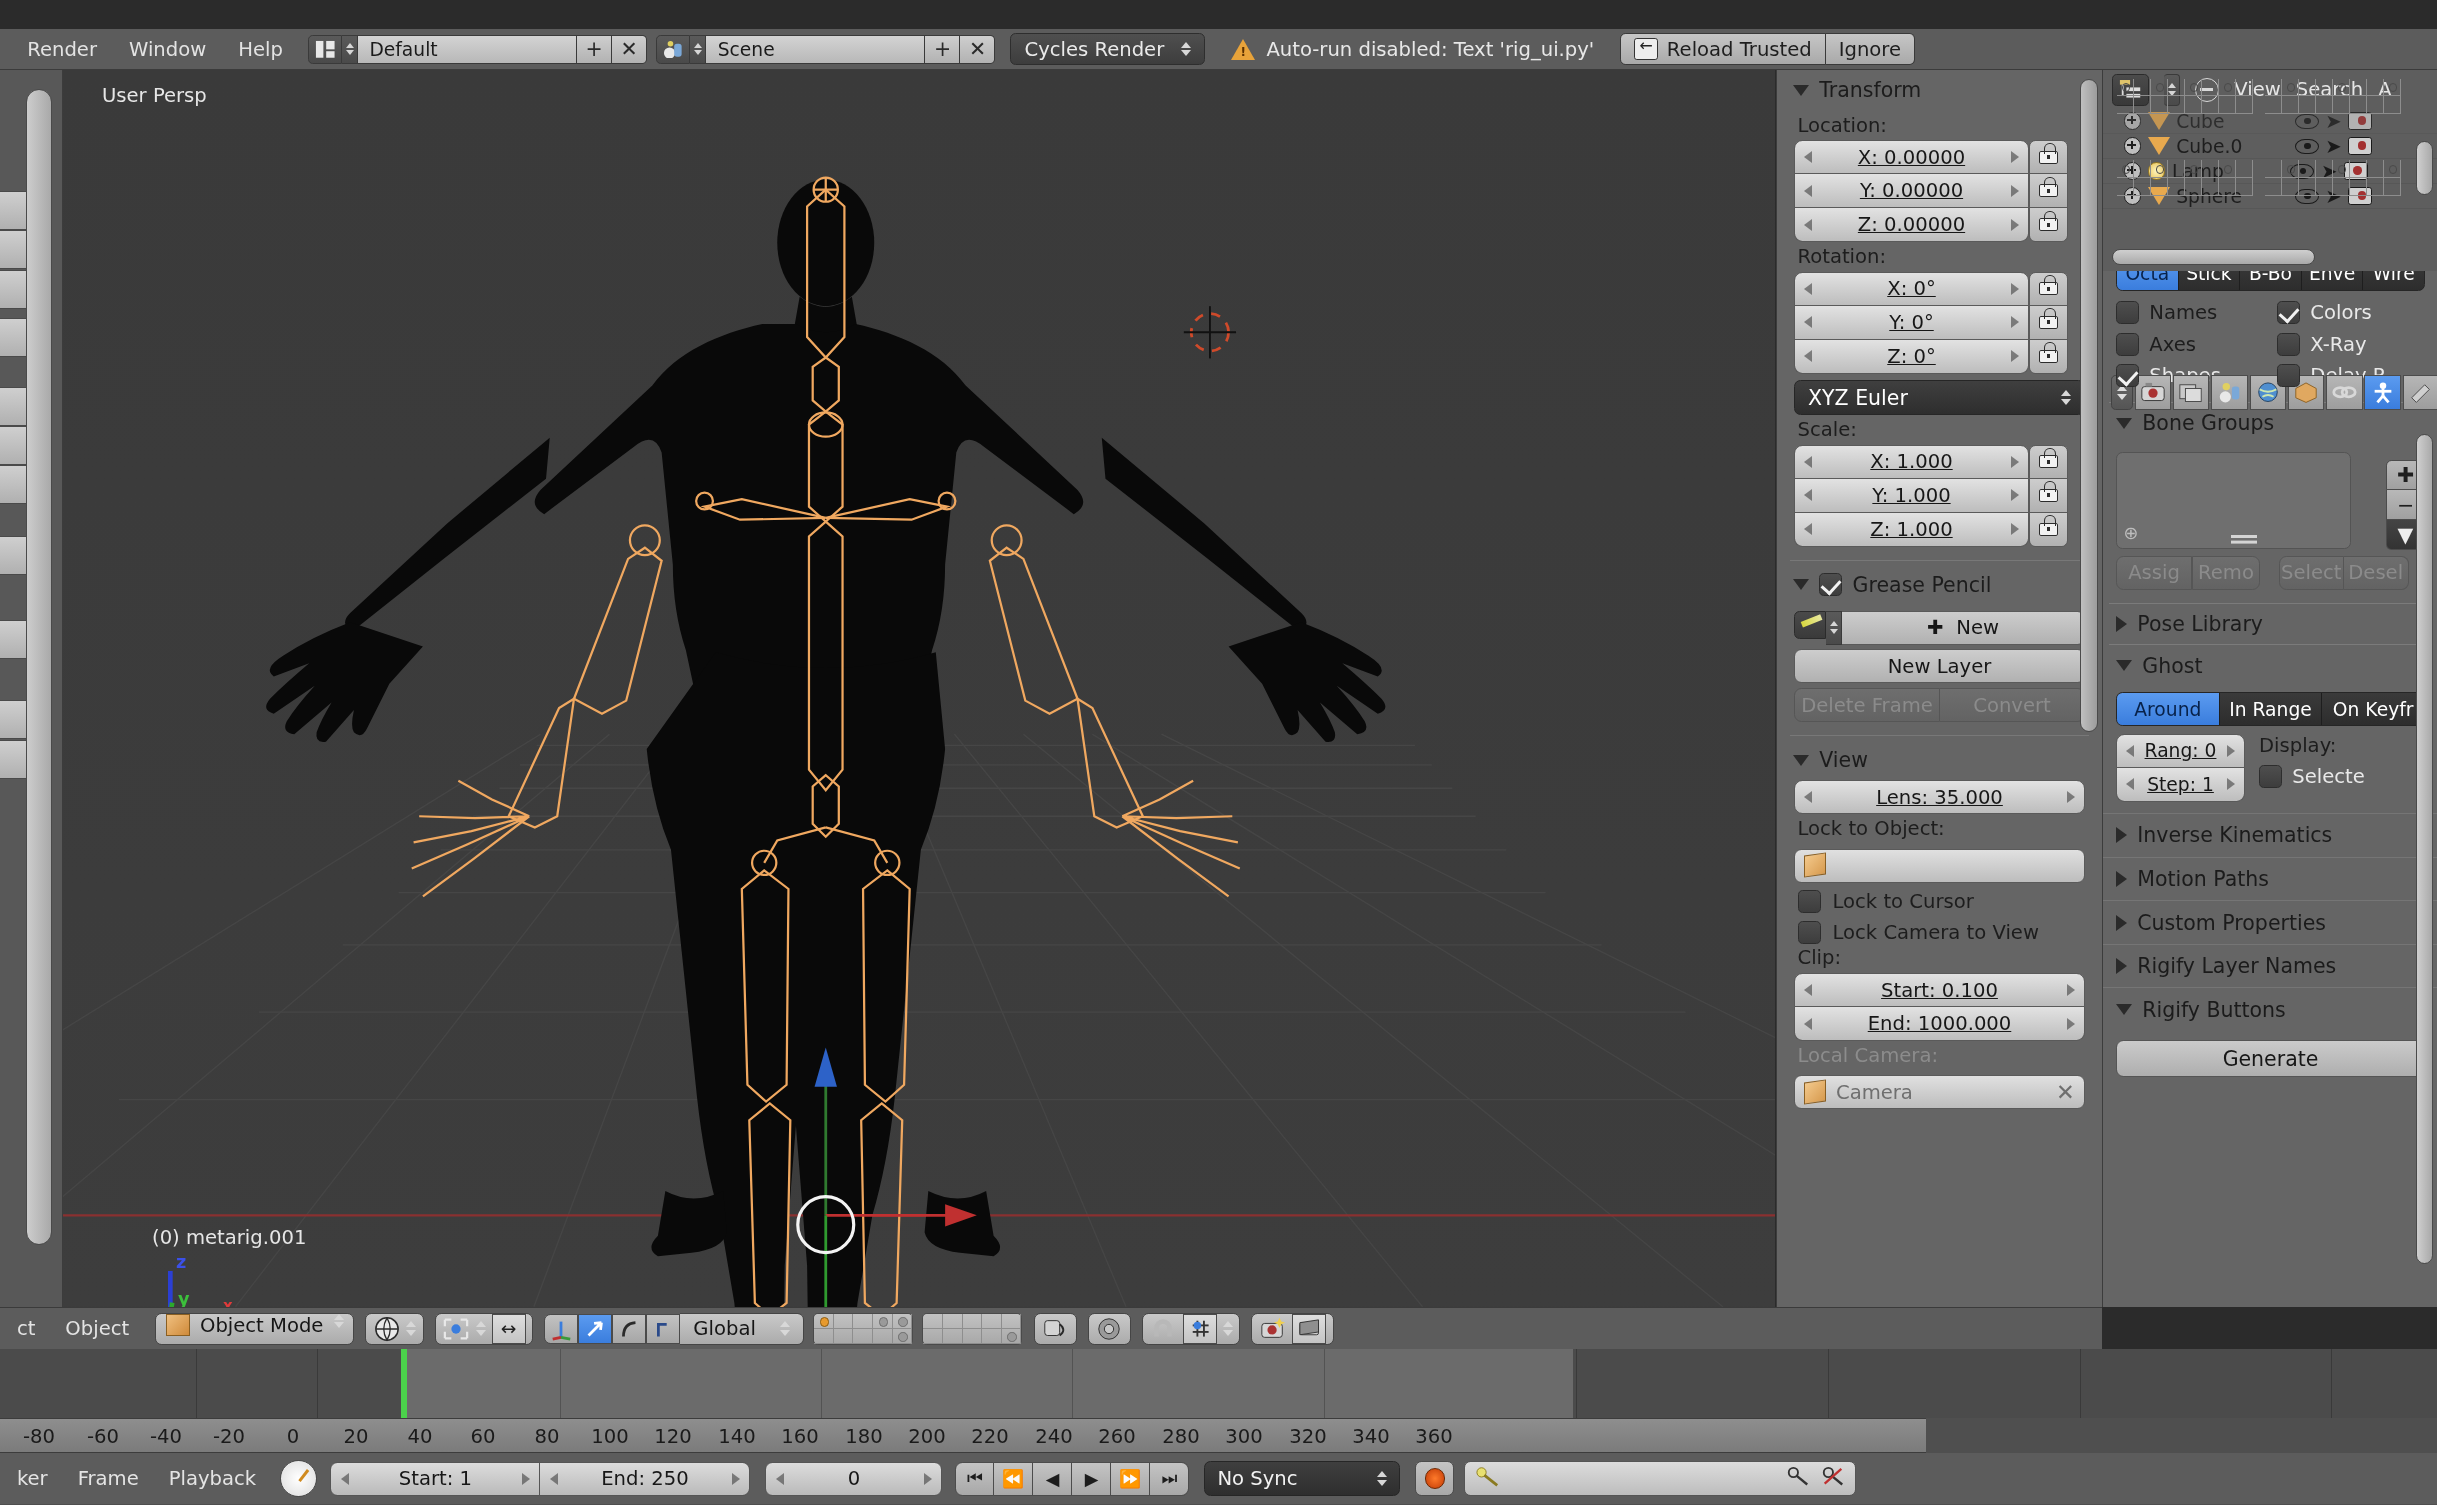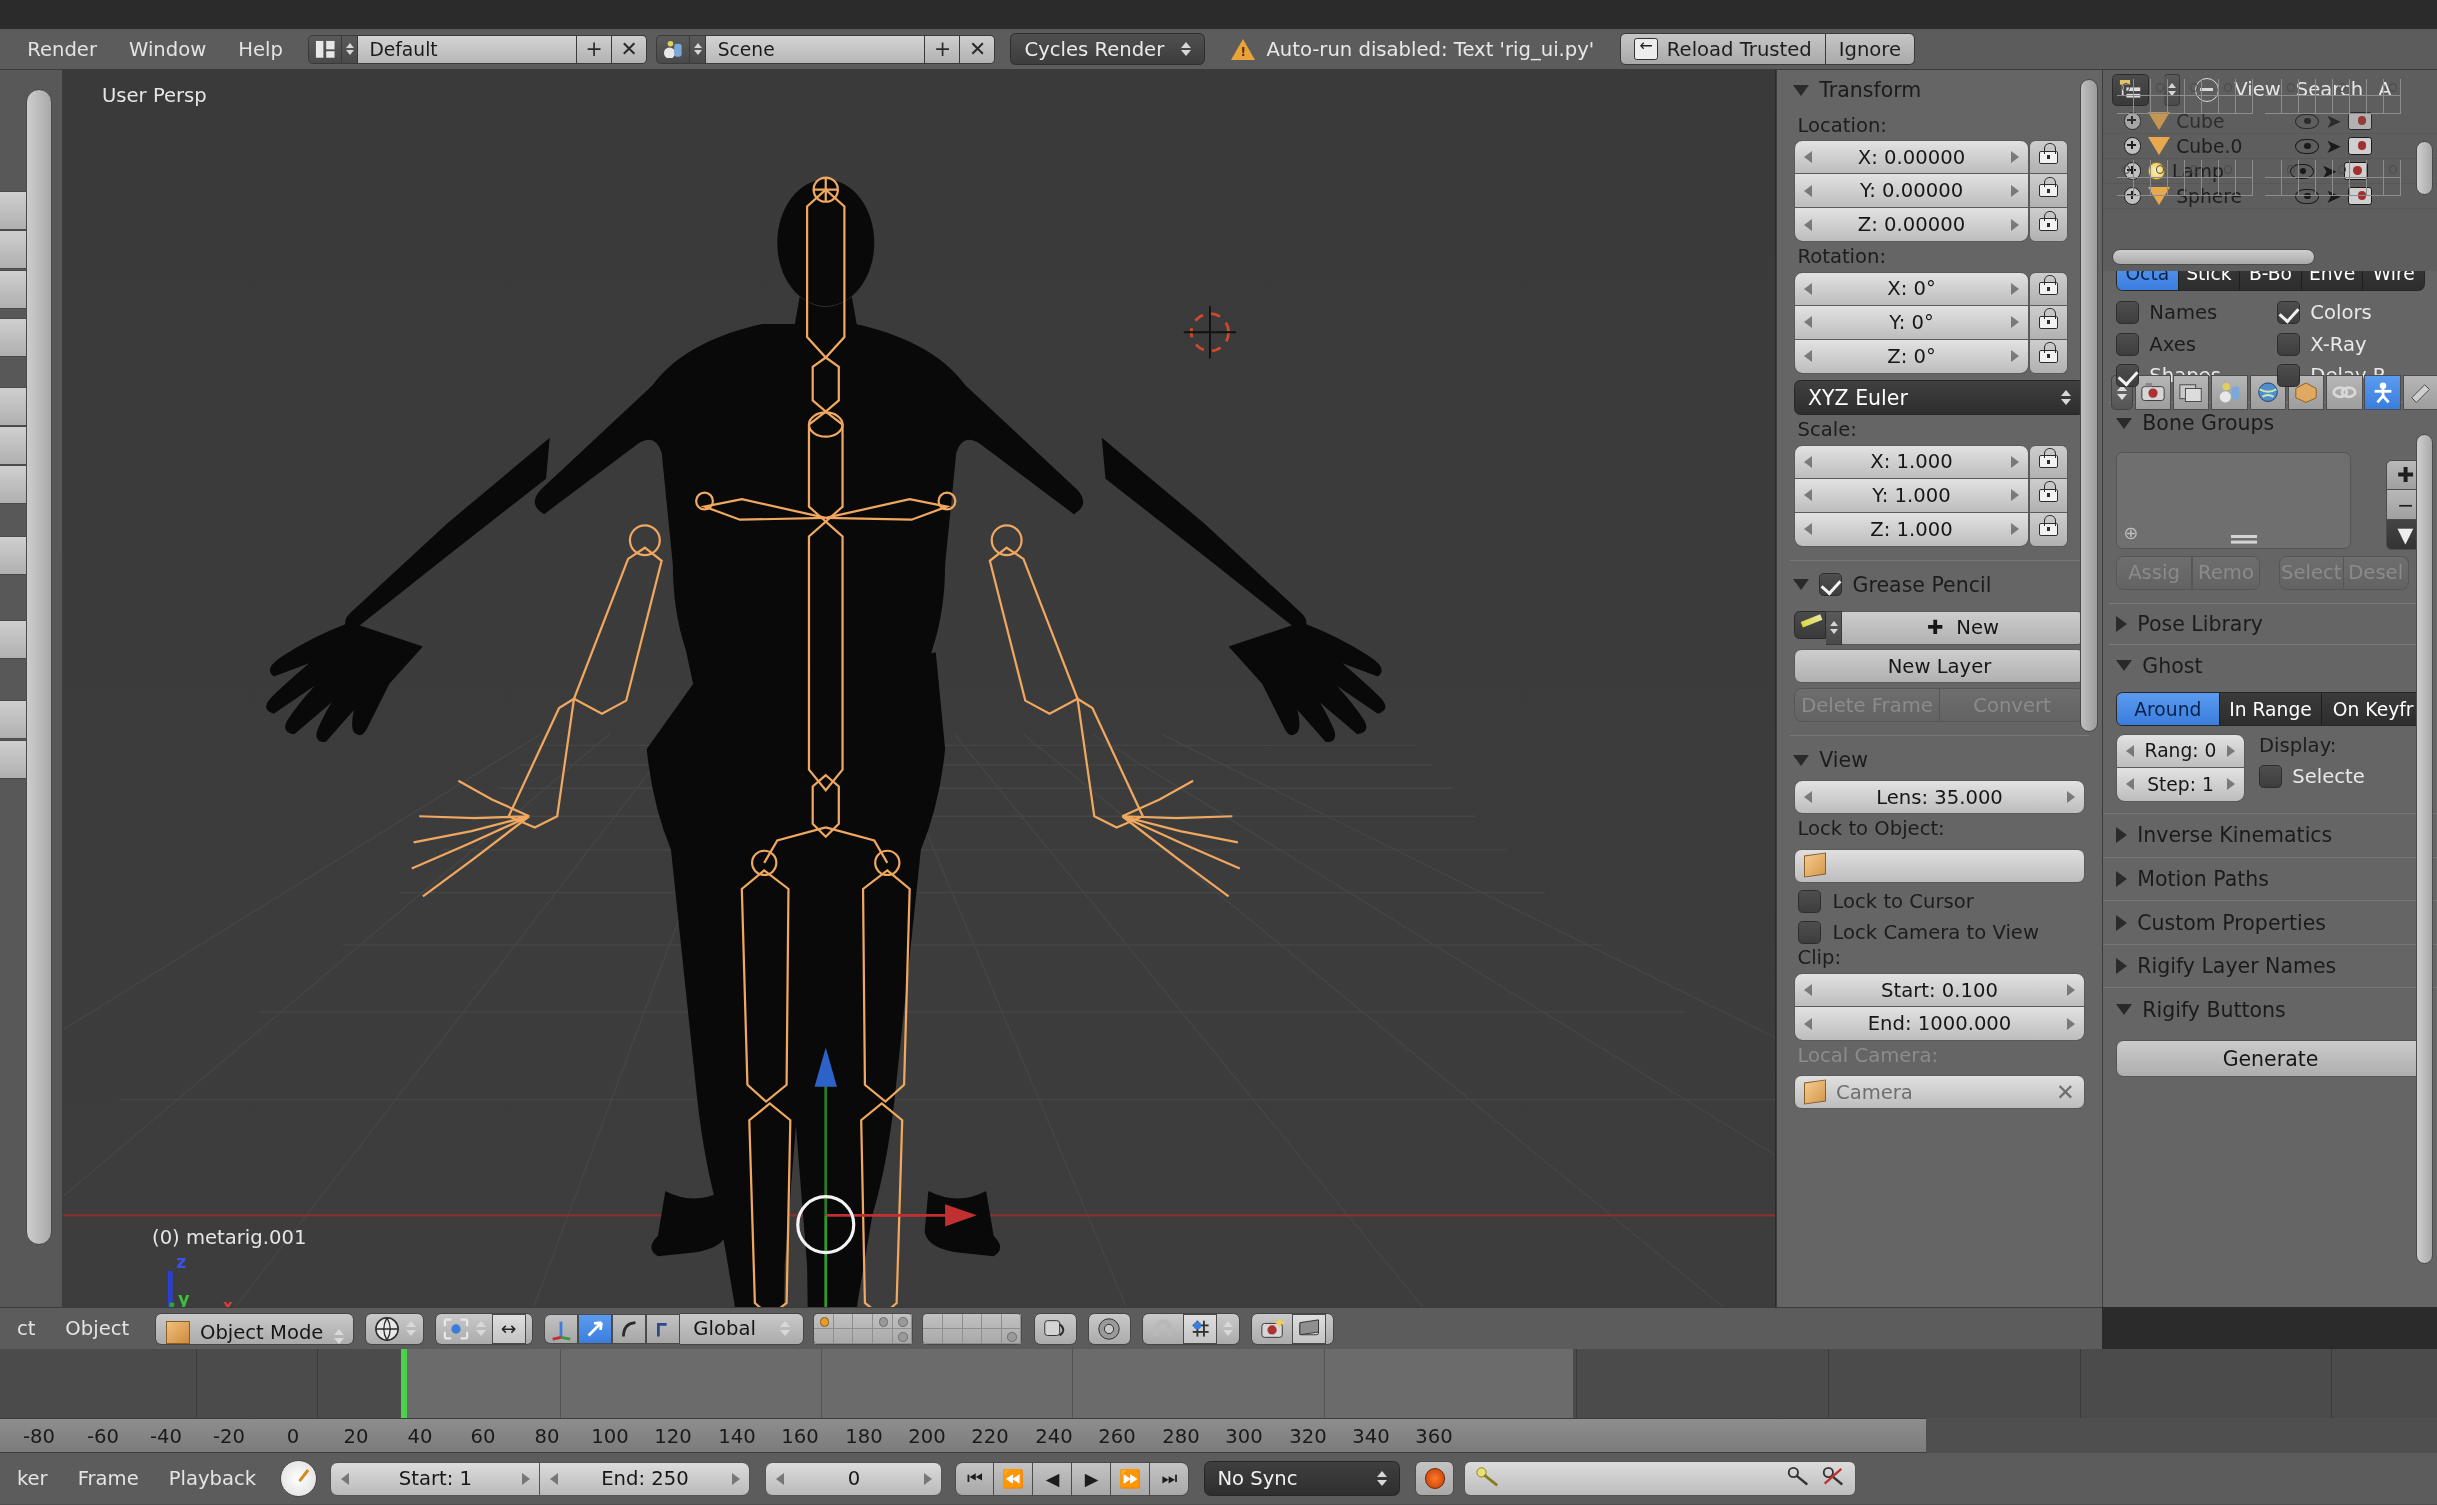--- a/index.html
+++ b/index.html
@@ -99,21 +99,21 @@
     font-size:20.5px; color:#1c1c1c; }
   .tri{ width:0;height:0; }
   .tri.open{ border-left:8.4px solid transparent;border-right:8.4px solid transparent;
     border-top:11.2px solid #2a2a2a; }
   .tri.closed{ border-top:8.4px solid transparent;border-bottom:8.4px solid transparent;
     border-left:11.2px solid #2a2a2a; }
   .sublbl{ font-size:19.6px; color:#1d1d1d; padding:2.8px 0 3.7px 20.5px; }
   .numrow{ margin:0 17px; }
   .numfield{ position:relative; height:34px; background:linear-gradient(#e2e2e2,#bdbdbd);
     border:0.9px solid #5a5a5a; display:flex; align-items:center; justify-content:center;
-    font-size:19.6px; color:#171717; }
+    font-size:19.6px; color:#171717;text-decoration:underline; }
   .numfield.top{ border-radius:8.4px 8.4px 0 0; }
   .numfield.bot{ border-radius:0 0 8.4px 8.4px; border-top:none; }
   .numfield.mid{ border-top:none; }
   .numfield.solo{ border-radius:8.4px; }
   .ar{ position:absolute; width:0;height:0;border-top:6.5px solid transparent;
     border-bottom:6.5px solid transparent; opacity:.55;}
   .ar.l{ left:9.3px; border-right:8.4px solid #333; }
   .ar.r{ right:9.3px; border-left:8.4px solid #333; }
   .lockcol{ position:absolute; right:17px; width:39px; }
   .lockbtn{ height:34px; background:linear-gradient(#cdcdcd,#b1b1b1);
@@ -227,21 +227,21 @@
   .p-vscroll{ position:absolute; right:4.7px; top:364px; width:17.7px; height:830px;
     background:linear-gradient(90deg,#cfcfcf,#a9a9a9); border:0.9px solid #4a4a4a; border-radius:9.3px; }
   .acc-row{ display:flex; align-items:center; gap:10.3px; padding:9.3px 0 9.3px 13px;
     font-size:20.5px; color:#1b1b1b; border-top:0.9px solid #757575; }
 
   
   .vphdr{ position:absolute; left:0; top:1307px; width:2102px; height:43px;
     background:#5c5c5c; border-top:0.9px solid #3b3b3b; border-bottom:0.9px solid #3b3b3b;
     display:flex; align-items:center; padding-left:1.9px; }
   .vh-menu{ font-size:19.6px; color:#e4e4e4; padding:0 15px; }
-  .modebox{ margin-left:11.2px; height:32px; display:flex; align-items:flex-end;
+  .modebox{ margin-left:11.2px; height:32px; display:flex; align-items:flex-start;
     background:linear-gradient(#c9c9c9,#ababab); border:0.9px solid #454545; border-radius:6.5px;
     padding:0 9.3px; gap:10.3px; font-size:19.6px; color:#161616; }
   .pillbox{ margin-left:11.2px; height:32px; display:flex; align-items:center;
     background:linear-gradient(#c9c9c9,#ababab); border:0.9px solid #454545; border-radius:6.5px;
     padding:0 6.5px; gap:5.6px; }
   .sqic{ width:34px;height:30px; background:linear-gradient(#c2c2c2,#a6a6a6);
     border:0.9px solid #4a4a4a; display:flex;align-items:center;justify-content:center; }
   .sqic.sel{ background:linear-gradient(#5b9bf0,#3a7ddd); }
   .globalbox{ height:32px; display:flex; align-items:center;
     background:linear-gradient(#c9c9c9,#ababab); border:0.9px solid #454545;

